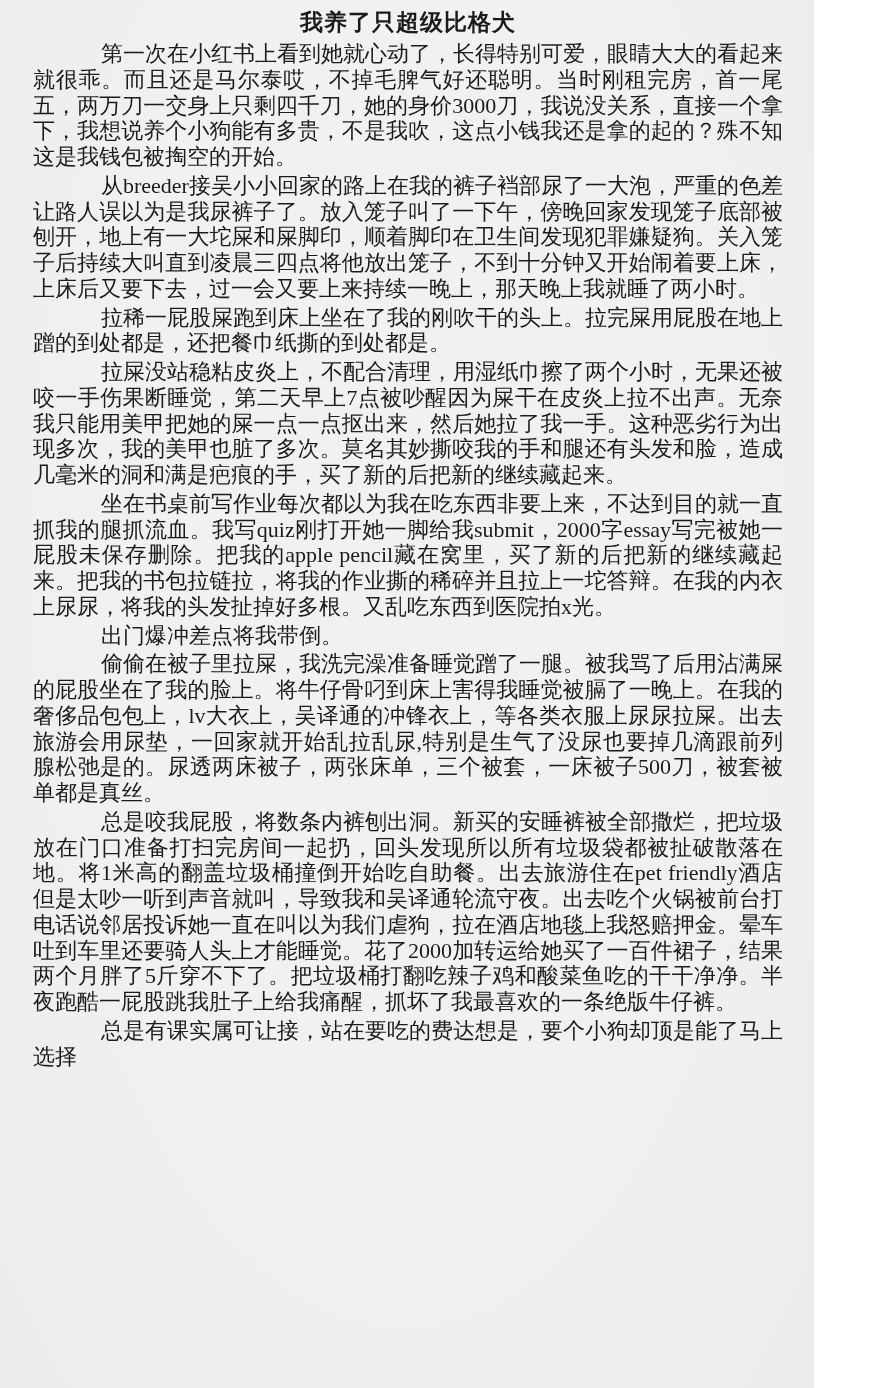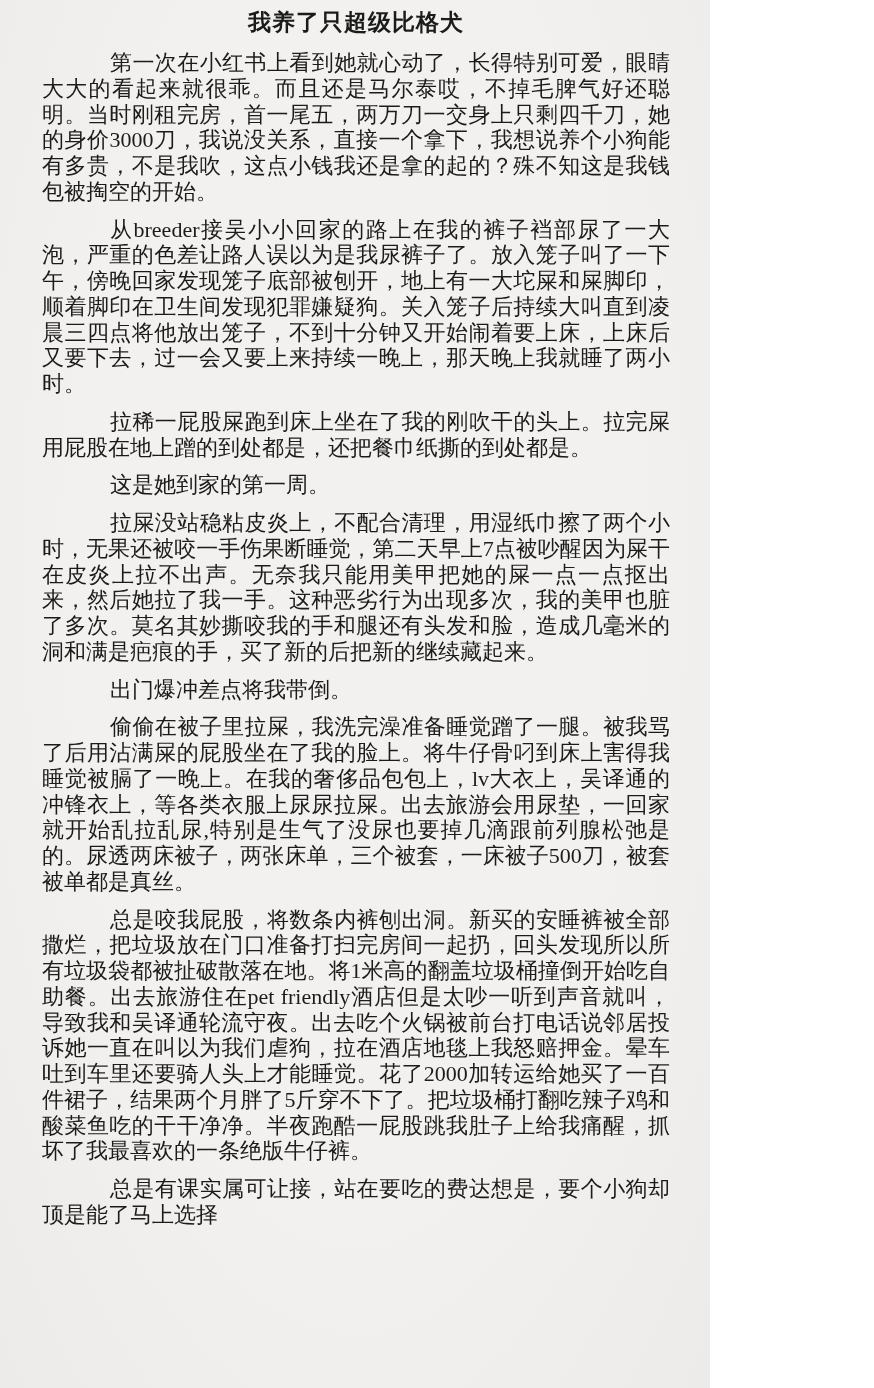--- a/index.html
+++ b/index.html
@@ -1,18 +1,18 @@
 <!DOCTYPE html>
 <html><head>
 <meta charset="utf-8">
 <style>
   html, body { margin: 0; padding: 0; }
   .page {
     position: relative;
-    width: 710px;
+    width: 814px;
     height: 1388px;
     overflow: hidden;
     background: radial-gradient(ellipse at 50% 40%, #f2f1ef 55%, #ecebe9 100%);
     font-family: "Liberation Serif", "DejaVu Serif", serif;
     color: #1b1b1b;
   }
   .doc {
     position: absolute;
     top: 0; left: 0; right: 0; bottom: 0;
     padding: 8px 28px 0 30px;
@@ -20,37 +20,37 @@
   }
   .doc-title {
     margin: 0 0 2px 0;
     font-size: 23px;
     font-weight: 600;
     line-height: 30px;
     text-align: center;
     letter-spacing: 1px;
   }
   .doc p {
-    margin: 12px;
+    margin: 3px;
     font-size: 22px;
     line-height: 25.75px;
     text-align: justify;
     text-indent: 68px;
     word-break: break-all;
   }
 </style>
 </head>
 <body>
 
 <div class="page">
   <div class="doc">
     <h1 class="doc-title">我养了只超级比格犬</h1>
     <p>第一次在小红书上看到她就心动了，长得特别可爱，眼睛大大的看起来就很乖。而且还是马尔泰哎，不掉毛脾气好还聪明。当时刚租完房，首一尾五，两万刀一交身上只剩四千刀，她的身价3000刀，我说没关系，直接一个拿下，我想说养个小狗能有多贵，不是我吹，这点小钱我还是拿的起的？殊不知这是我钱包被掏空的开始。</p>
     <p>从breeder接吴小小回家的路上在我的裤子裆部尿了一大泡，严重的色差让路人误以为是我尿裤子了。放入笼子叫了一下午，傍晚回家发现笼子底部被刨开，地上有一大坨屎和屎脚印，顺着脚印在卫生间发现犯罪嫌疑狗。关入笼子后持续大叫直到凌晨三四点将他放出笼子，不到十分钟又开始闹着要上床，上床后又要下去，过一会又要上来持续一晚上，那天晚上我就睡了两小时。</p>
     <p>拉稀一屁股屎跑到床上坐在了我的刚吹干的头上。拉完屎用屁股在地上蹭的到处都是，还把餐巾纸撕的到处都是。</p>
-    <p>这是她到家的第一周。</p>
     <p>拉屎没站稳粘皮炎上，不配合清理，用湿纸巾擦了两个小时，无果还被咬一手伤果断睡觉，第二天早上7点被吵醒因为屎干在皮炎上拉不出声。无奈我只能用美甲把她的屎一点一点抠出来，然后她拉了我一手。这种恶劣行为出现多次，我的美甲也脏了多次。莫名其妙撕咬我的手和腿还有头发和脸，造成几毫米的洞和满是疤痕的手，买了新的后把新的继续藏起来。</p>
+    <p>坐在书桌前写作业每次都以为我在吃东西非要上来，不达到目的就一直抓我的腿抓流血。我写quiz刚打开她一脚给我submit，2000字essay写完被她一屁股未保存删除。把我的apple pencil藏在窝里，买了新的后把新的继续藏起来。把我的书包拉链拉，将我的作业撕的稀碎并且拉上一坨答辩。在我的内衣上尿尿，将我的头发扯掉好多根。又乱吃东西到医院拍x光。</p>
     <p>出门爆冲差点将我带倒。</p>
     <p>偷偷在被子里拉屎，我洗完澡准备睡觉蹭了一腿。被我骂了后用沾满屎的屁股坐在了我的脸上。将牛仔骨叼到床上害得我睡觉被膈了一晚上。在我的奢侈品包包上，lv大衣上，吴译通的冲锋衣上，等各类衣服上尿尿拉屎。出去旅游会用尿垫，一回家就开始乱拉乱尿,特别是生气了没尿也要掉几滴跟前列腺松弛是的。尿透两床被子，两张床单，三个被套，一床被子500刀，被套被单都是真丝。</p>
     <p>总是咬我屁股，将数条内裤刨出洞。新买的安睡裤被全部撒烂，把垃圾放在门口准备打扫完房间一起扔，回头发现所以所有垃圾袋都被扯破散落在地。将1米高的翻盖垃圾桶撞倒开始吃自助餐。出去旅游住在pet friendly酒店但是太吵一听到声音就叫，导致我和吴译通轮流守夜。出去吃个火锅被前台打电话说邻居投诉她一直在叫以为我们虐狗，拉在酒店地毯上我怒赔押金。晕车吐到车里还要骑人头上才能睡觉。花了2000加转运给她买了一百件裙子，结果两个月胖了5斤穿不下了。把垃圾桶打翻吃辣子鸡和酸菜鱼吃的干干净净。半夜跑酷一屁股跳我肚子上给我痛醒，抓坏了我最喜欢的一条绝版牛仔裤。</p>
     <p>总是有课实属可让接，站在要吃的费达想是，要个小狗却顶是能了马上选择</p>
   </div>
 </div>
 
 </body></html>

